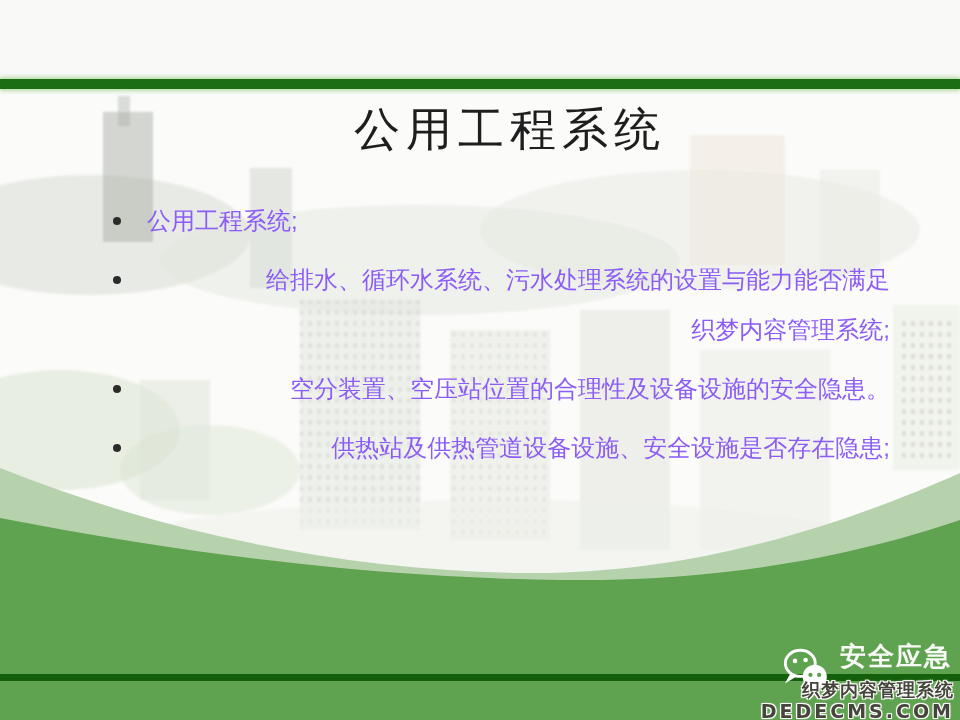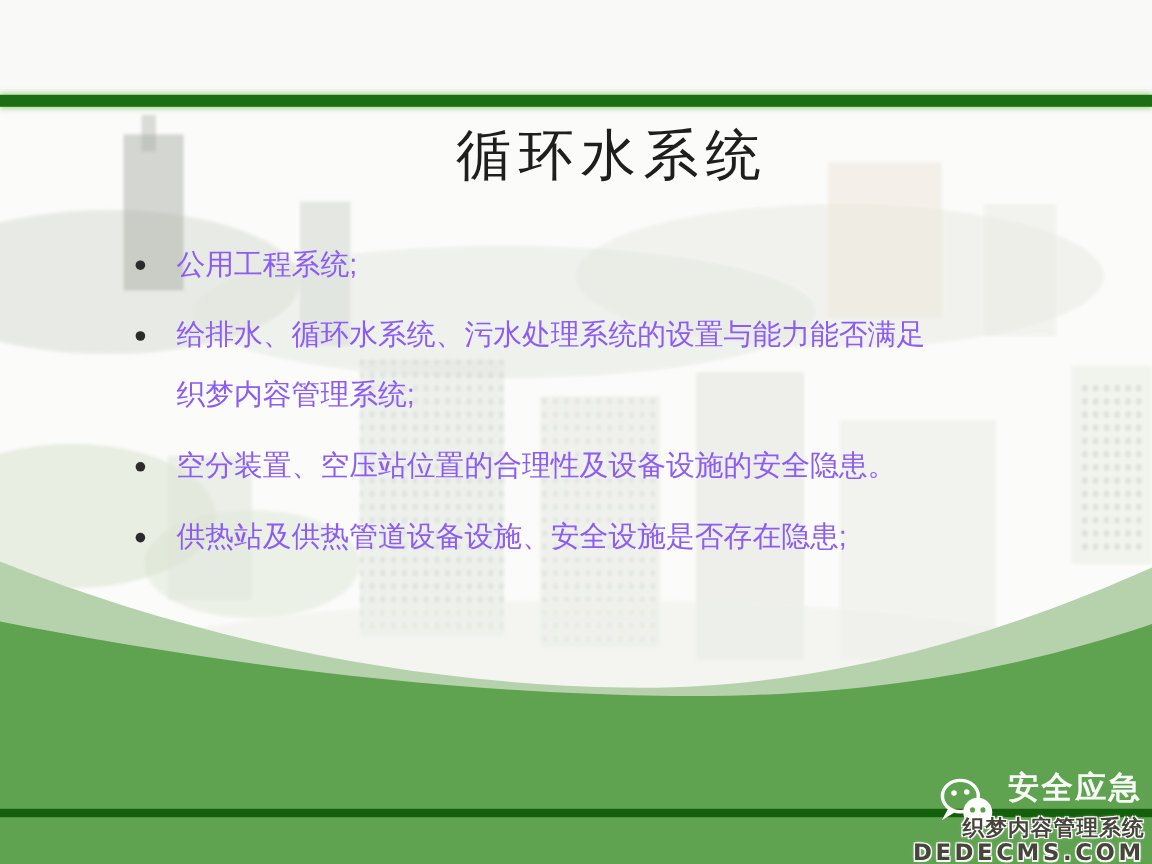--- a/index.html
+++ b/index.html
@@ -18,21 +18,21 @@
     position:absolute;left:60px;top:99px;width:900px;z-index:4;margin:0;
     text-align:center;font-size:46px;line-height:60px;font-weight:500;
     letter-spacing:6px;color:#1e1e1e;
   }
   .bullets{
     position:absolute;left:110px;top:196px;width:780px;z-index:4;
     margin:0;padding:0;list-style:none;
     font-size:24px;color:#8b5cf6;
   }
   .bullets li{position:relative;padding-left:37px;line-height:50px;}
-  .bullets li + li{margin-top:9px;}
+  .bullets li + li{margin-top:9px;text-align:right;}
   .bullet-dot{
     position:absolute;left:3px;top:21px;width:8px;height:8px;border-radius:50%;
     background:#2b2b2b;
   }
   .wave-svg{position:absolute;left:0;top:460px;width:960px;height:260px;z-index:3;}
   .bottom-line{
     position:absolute;left:0;top:674px;width:960px;height:7px;z-index:5;
     background:#145f0b;
   }
   .wechat-badge{
@@ -85,21 +85,21 @@
     <rect x="900" y="320" width="55" height="140" fill="url(#win)" opacity="0.5"></rect>
     <ellipse cx="60" cy="430" rx="120" ry="60" fill="#ccdbc1" opacity="0.4"></ellipse>
     <ellipse cx="210" cy="470" rx="90" ry="45" fill="#d2dfc8" opacity="0.35"></ellipse>
     <rect x="140" y="380" width="70" height="120" fill="#dde3d8" opacity="0.5"></rect>
     <ellipse cx="500" cy="560" rx="420" ry="60" fill="#eef0e9" opacity="0.5"></ellipse>
   </g>
 </svg>
 
 <div class="top-bar"></div>
 
-<h1 class="slide-title">循环水系统</h1>
+<h1 class="slide-title">公用工程系统</h1>
 
 <ul class="bullets">
   <li>
     <span class="bullet-dot"></span>
     <div>公用工程系统;</div>
   </li>
   <li>
     <span class="bullet-dot"></span>
     <div>给排水、循环水系统、污水处理系统的设置与能力能否满足</div>
     <div>织梦内容管理系统;</div>

